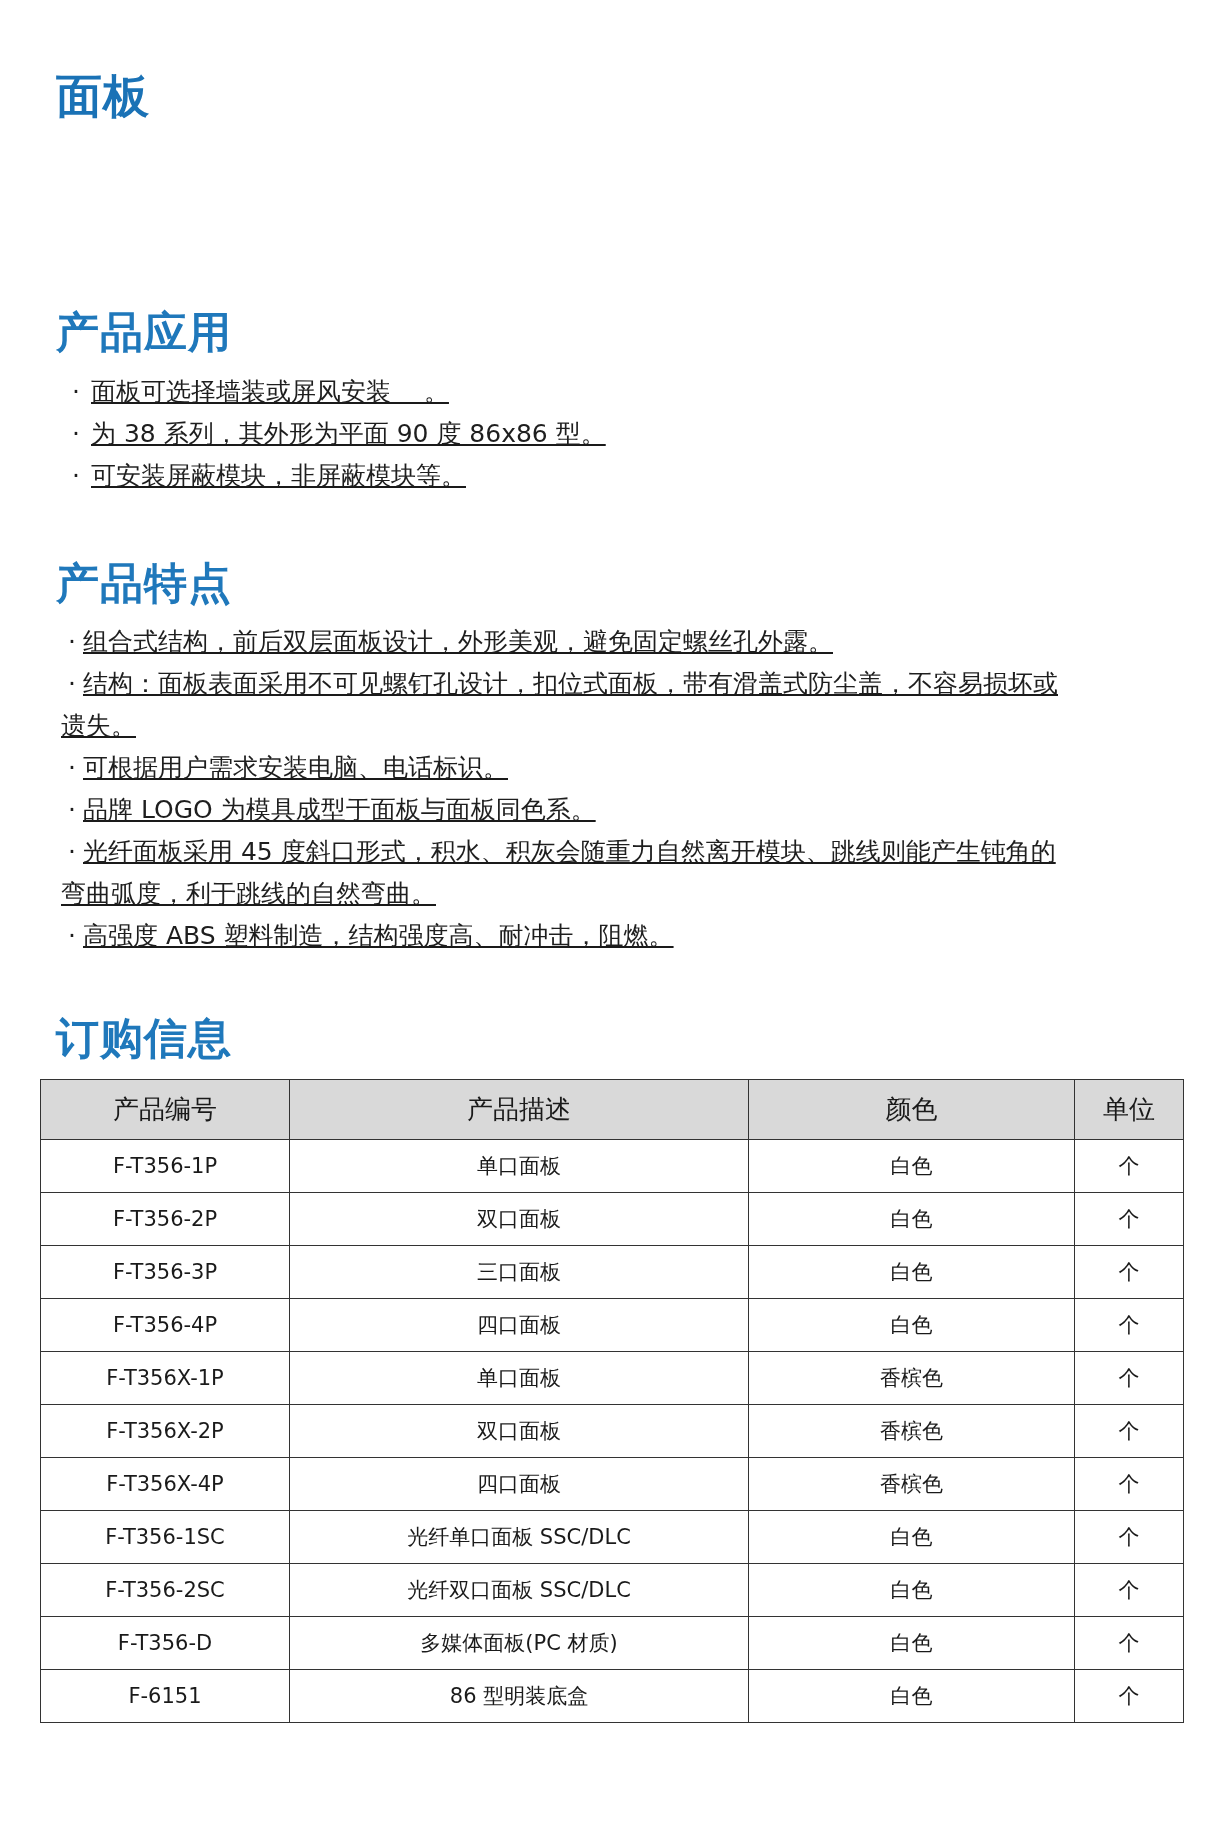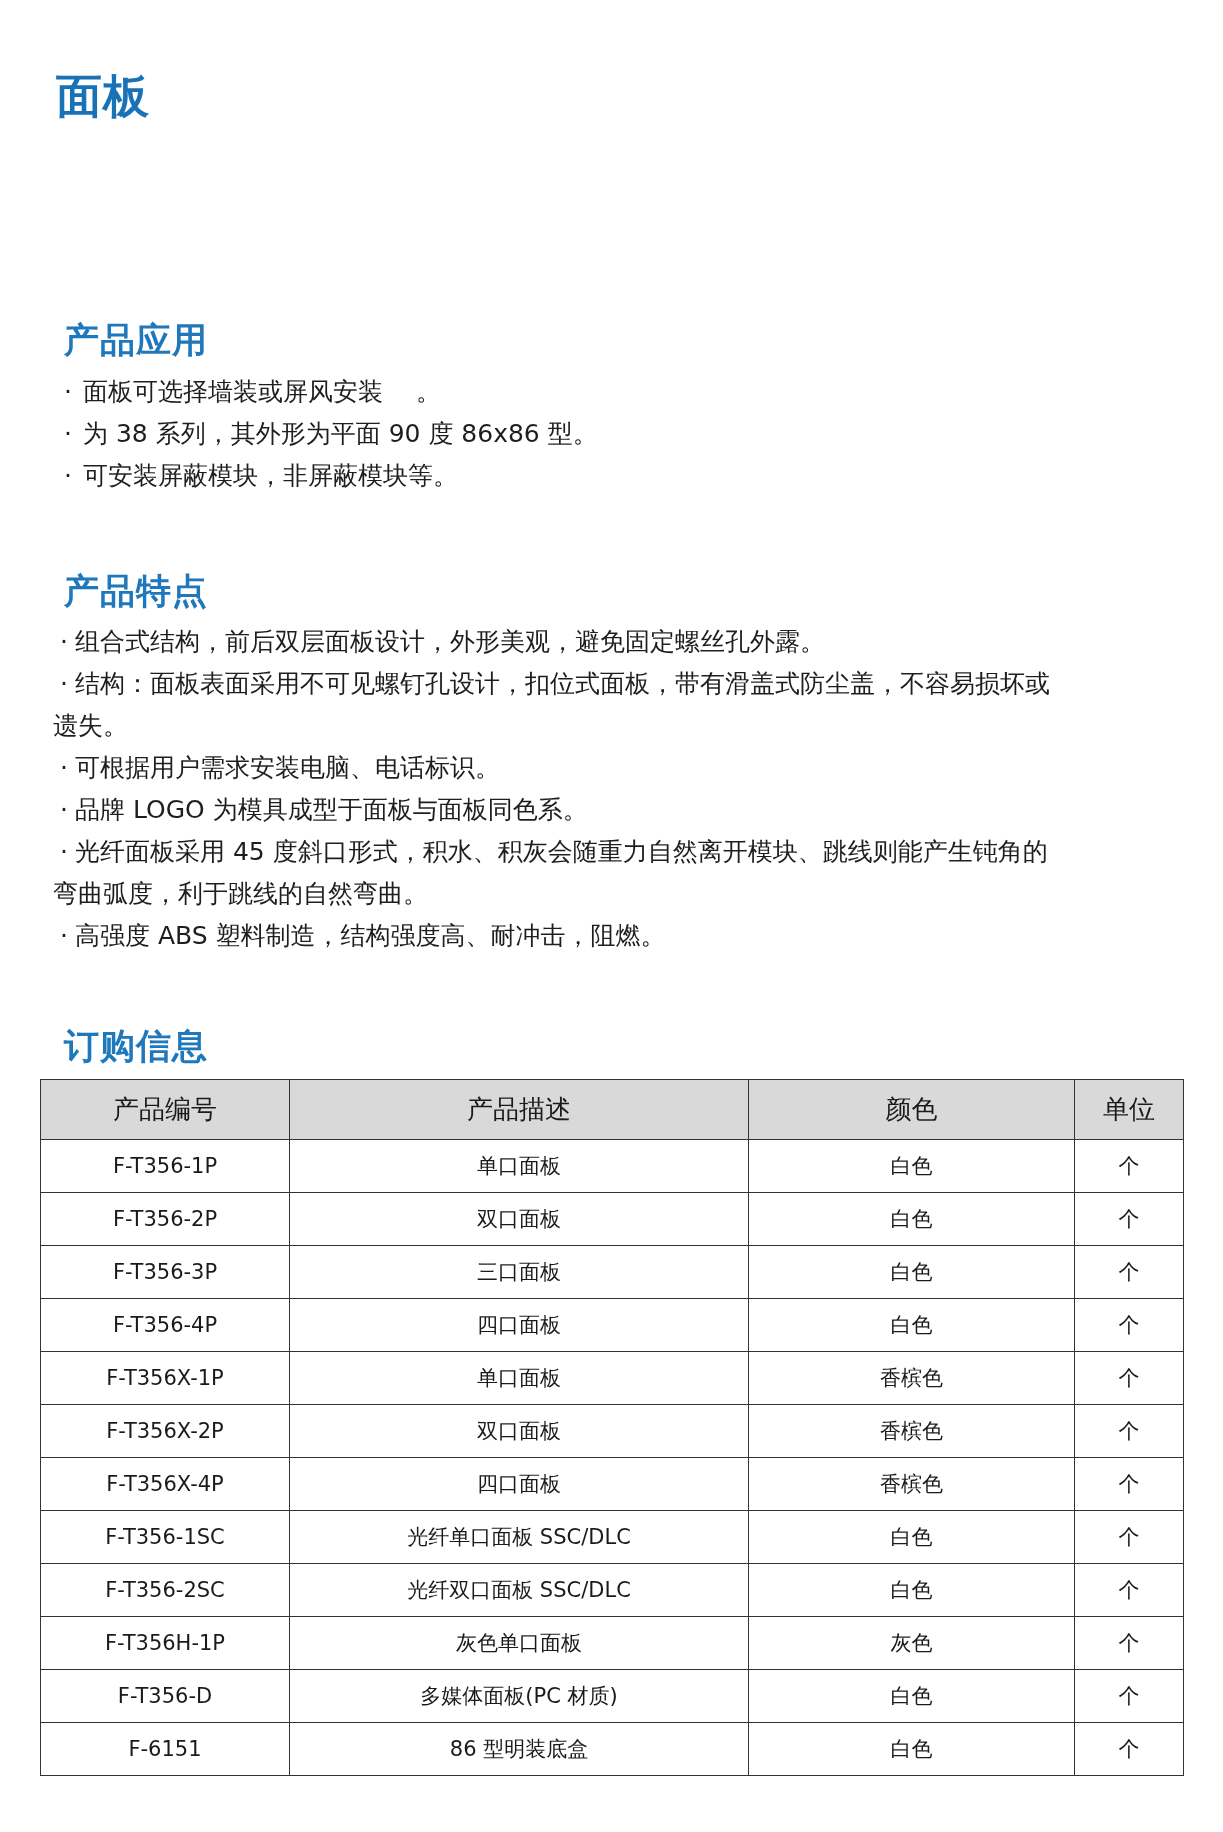--- a/index.html
+++ b/index.html
@@ -5,24 +5,24 @@
   html, body { margin: 0; padding: 0; }
   body {
     width: 1223px; height: 1832px; background: #ffffff; position: relative; overflow: hidden;
     font-family: "DejaVu Sans", "Liberation Sans", sans-serif; color: #1a1a1a;
   }
   .page-title {
     position: absolute; left: 56px; top: 68px; margin: 0;
     font-size: 46px; font-weight: bold; color: #1a72b6; line-height: 56px; letter-spacing: 1px;
   }
   .section-title {
-    position: absolute; left: 56px; margin: 8px;
-    font-size: 35px; font-weight: bold; color: #1f78bb; line-height: 44px; letter-spacing: 1px;
+    position: absolute; left: 56px; margin: 0;
+    font-size: 43px; font-weight: bold; color: #1f78bb; line-height: 44px; letter-spacing: 1px;
   }
-  .lines { position: absolute; left: 53px; width: 1120px; margin: 0; padding: 0; list-style: none; }
+  .lines { position: absolute; left: 61px; width: 1120px; margin: 0; padding: 0; list-style: none; text-decoration: underline; }
   .line { font-size: 25px; line-height: 42px; height: 42px; white-space: nowrap; color: #1e1e1e; }
   .line .dot { display: inline-block; width: 30px; text-align: center; }
   .apps .line .dot { width: 30px; }
   table.order {
     position: absolute; left: 40px; top: 1079px; width: 1143px;
     border-collapse: collapse; table-layout: fixed;
   }
   table.order th, table.order td {
     border: 1.5px solid #333; text-align: center; color: #1a1a1a; padding: 0;
   }
@@ -121,26 +121,20 @@
         <td>白色</td>
         <td>个</td>
       </tr>
       <tr>
         <td>F-T356-2SC</td>
         <td>光纤双口面板 SSC/DLC</td>
         <td>白色</td>
         <td>个</td>
       </tr>
       <tr>
-        <td>F-T356H-1P</td>
-        <td>灰色单口面板</td>
-        <td>灰色</td>
-        <td>个</td>
-      </tr>
-      <tr>
         <td>F-T356-D</td>
         <td>多媒体面板(PC 材质)</td>
         <td>白色</td>
         <td>个</td>
       </tr>
       <tr>
         <td>F-6151</td>
         <td>86 型明装底盒</td>
         <td>白色</td>
         <td>个</td>

